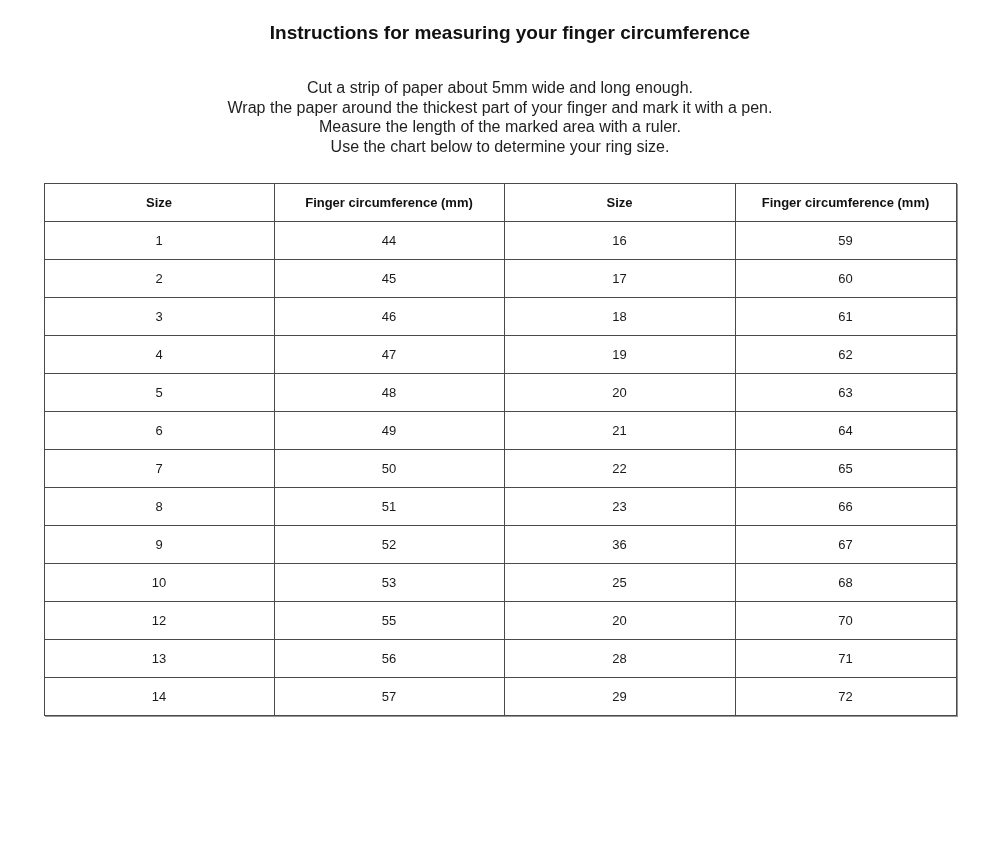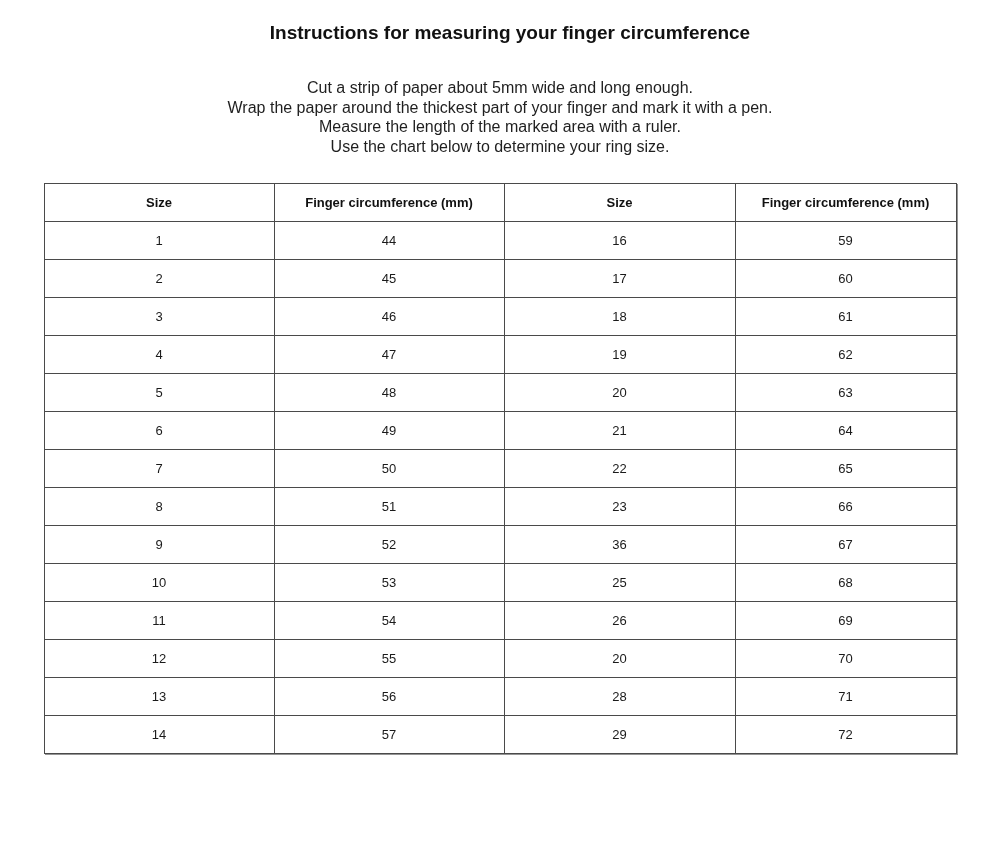--- a/index.html
+++ b/index.html
@@ -143,26 +143,20 @@
           <td>36</td>
           <td>67</td>
         </tr>
         <tr>
           <td>10</td>
           <td>53</td>
           <td>25</td>
           <td>68</td>
         </tr>
         <tr>
-          <td>11</td>
-          <td>54</td>
-          <td>26</td>
-          <td>69</td>
-        </tr>
-        <tr>
           <td>12</td>
           <td>55</td>
           <td>20</td>
           <td>70</td>
         </tr>
         <tr>
           <td>13</td>
           <td>56</td>
           <td>28</td>
           <td>71</td>

